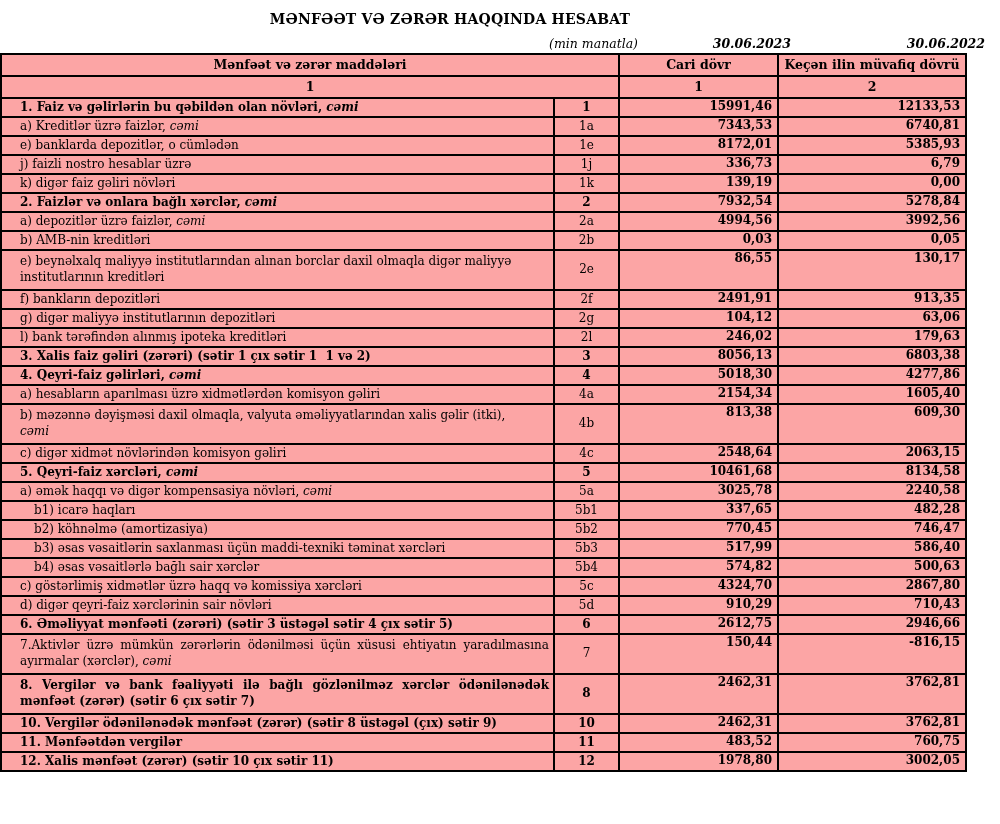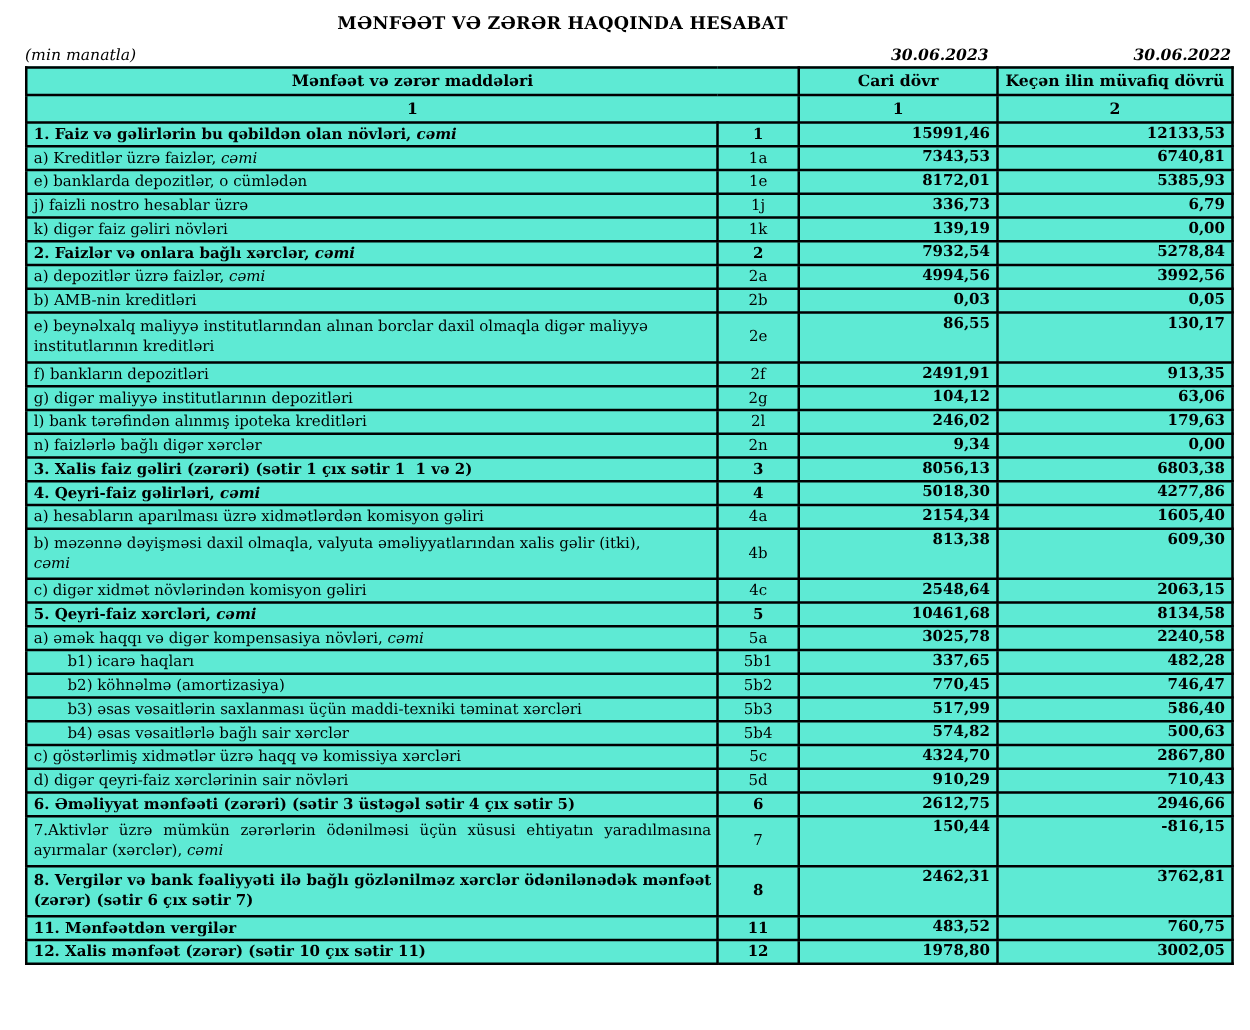--- a/index.html
+++ b/index.html
@@ -9,34 +9,34 @@
     overflow:hidden;
   }
   .title {
     margin:11px 0 0 20px; width:860px; text-align:center;
     font-weight:bold; font-size:14px; letter-spacing:0.2px;
   }
   .meta {
     display:flex; width:965px; margin:9px 0 2px 20px;
     font-style:italic; font-size:12.5px; align-items:flex-end;
   }
-  .meta .units { width:618px; font-weight:normal; }
+  .meta .units { width:618px; text-align:right; font-weight:normal; }
   .meta .d1 { width:159px; text-align:right; font-weight:bold; padding-right:6px; box-sizing:border-box; }
   .meta .d2 { width:188px; text-align:right; font-weight:bold; box-sizing:border-box; }
   table.report {
     border-collapse:collapse; table-layout:fixed; width:965px;
-    margin-left:20px; background:#5eead4;
+    background:#fca5a5;
   }
   .report th, .report td {
     border:2px solid #000; font-size:12px; line-height:1.3;
     padding:0 4px; overflow:hidden;
   }
   .report th { font-weight:bold; text-align:center; height:20px; font-size:12.5px; }
   .report td { height:17px; vertical-align:middle; }
-  td.label { text-align:left; padding-left:5px; }
+  td.label { text-align:left; padding-left:18px; }
   tr.ind1 td.label { }
   tr.ind2 td.label { padding-left:32px; }
   tr.bold td.label, tr.bold td.code { font-weight:bold; }
   td.code { text-align:center; }
   td.val { text-align:right; font-weight:bold; vertical-align:top; padding-right:5px; }
   tr.tall td { height:38px; }
   tr.justify td.label { text-align:justify; }
   td.label i.block { display:block; }
 </style>
 </head>
@@ -135,26 +135,20 @@
         <td class="code">2g</td>
         <td class="val">104,12</td>
         <td class="val">63,06</td>
       </tr>
       <tr class="ind1">
         <td class="label">l) bank tərəfindən alınmış ipoteka kreditləri</td>
         <td class="code">2l</td>
         <td class="val">246,02</td>
         <td class="val">179,63</td>
       </tr>
-      <tr class="ind1">
-        <td class="label">n) faizlərlə bağlı digər xərclər</td>
-        <td class="code">2n</td>
-        <td class="val">9,34</td>
-        <td class="val">0,00</td>
-      </tr>
       <tr class="ind0 bold">
         <td class="label">3. Xalis faiz gəliri (zərəri) (sətir 1 çıx sətir 1&nbsp; 1 və 2)</td>
         <td class="code">3</td>
         <td class="val">8056,13</td>
         <td class="val">6803,38</td>
       </tr>
       <tr class="ind0 bold">
         <td class="label">4. Qeyri-faiz gəlirləri, <i>cəmi</i></td>
         <td class="code">4</td>
         <td class="val">5018,30</td>
@@ -238,20 +232,26 @@
         <td class="val">150,44</td>
         <td class="val">-816,15</td>
       </tr>
       <tr class="ind0 bold tall justify">
         <td class="label">8. Vergilər və bank fəaliyyəti ilə bağlı gözlənilməz xərclər ödənilənədək mənfəət (zərər) (sətir 6 çıx sətir 7)</td>
         <td class="code">8</td>
         <td class="val">2462,31</td>
         <td class="val">3762,81</td>
       </tr>
       <tr class="ind0 bold">
+        <td class="label">10. Vergilər ödənilənədək mənfəət (zərər) (sətir 8 üstəgəl (çıx) sətir 9)</td>
+        <td class="code">10</td>
+        <td class="val">2462,31</td>
+        <td class="val">3762,81</td>
+      </tr>
+      <tr class="ind0 bold">
         <td class="label">11. Mənfəətdən vergilər</td>
         <td class="code">11</td>
         <td class="val">483,52</td>
         <td class="val">760,75</td>
       </tr>
       <tr class="ind0 bold">
         <td class="label">12. Xalis mənfəət (zərər) (sətir 10 çıx sətir 11)</td>
         <td class="code">12</td>
         <td class="val">1978,80</td>
         <td class="val">3002,05</td>

